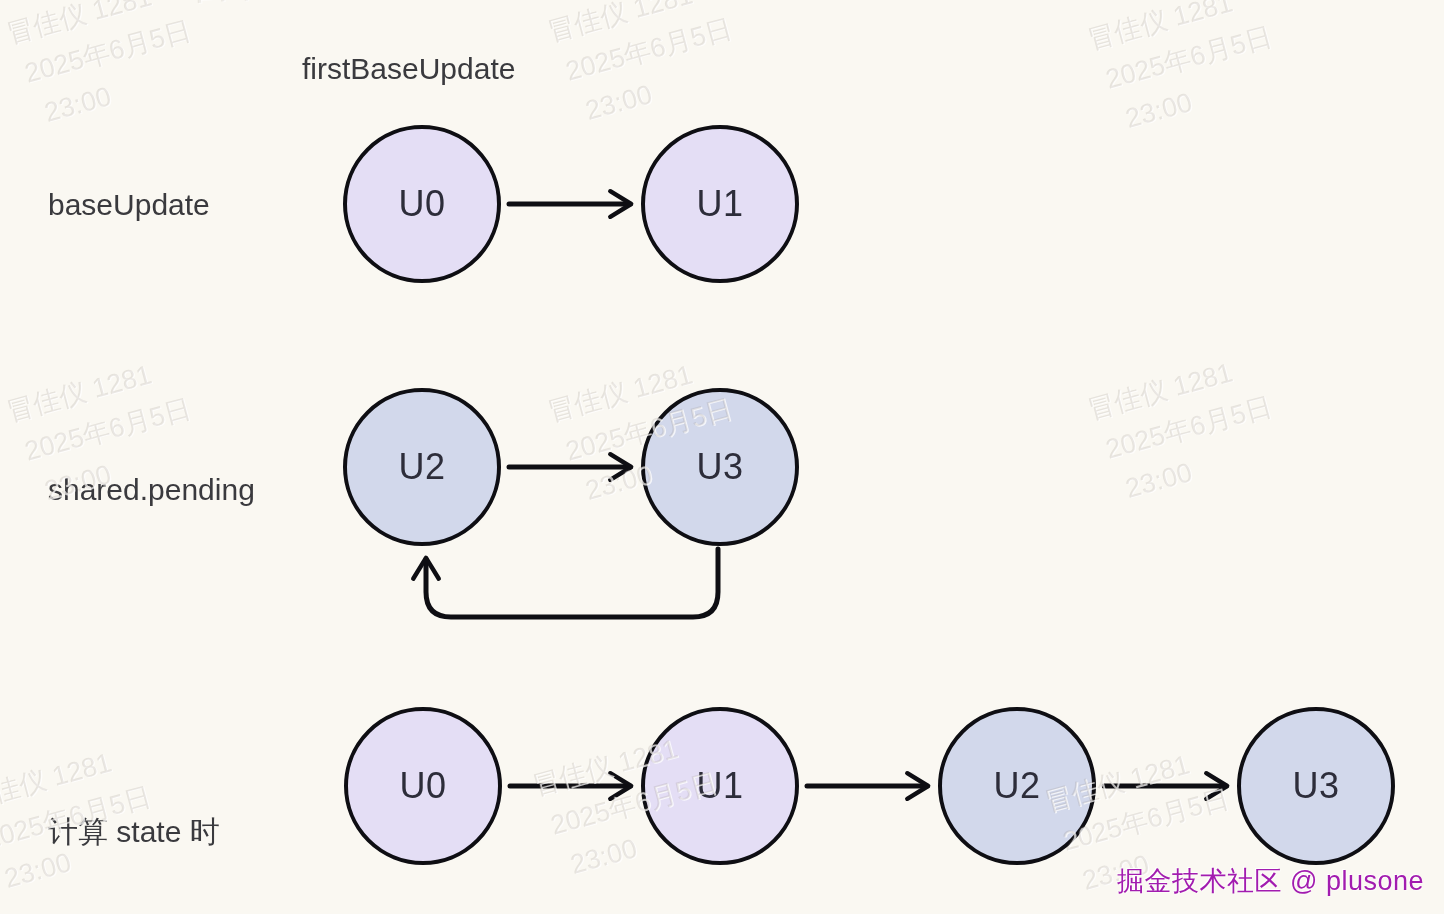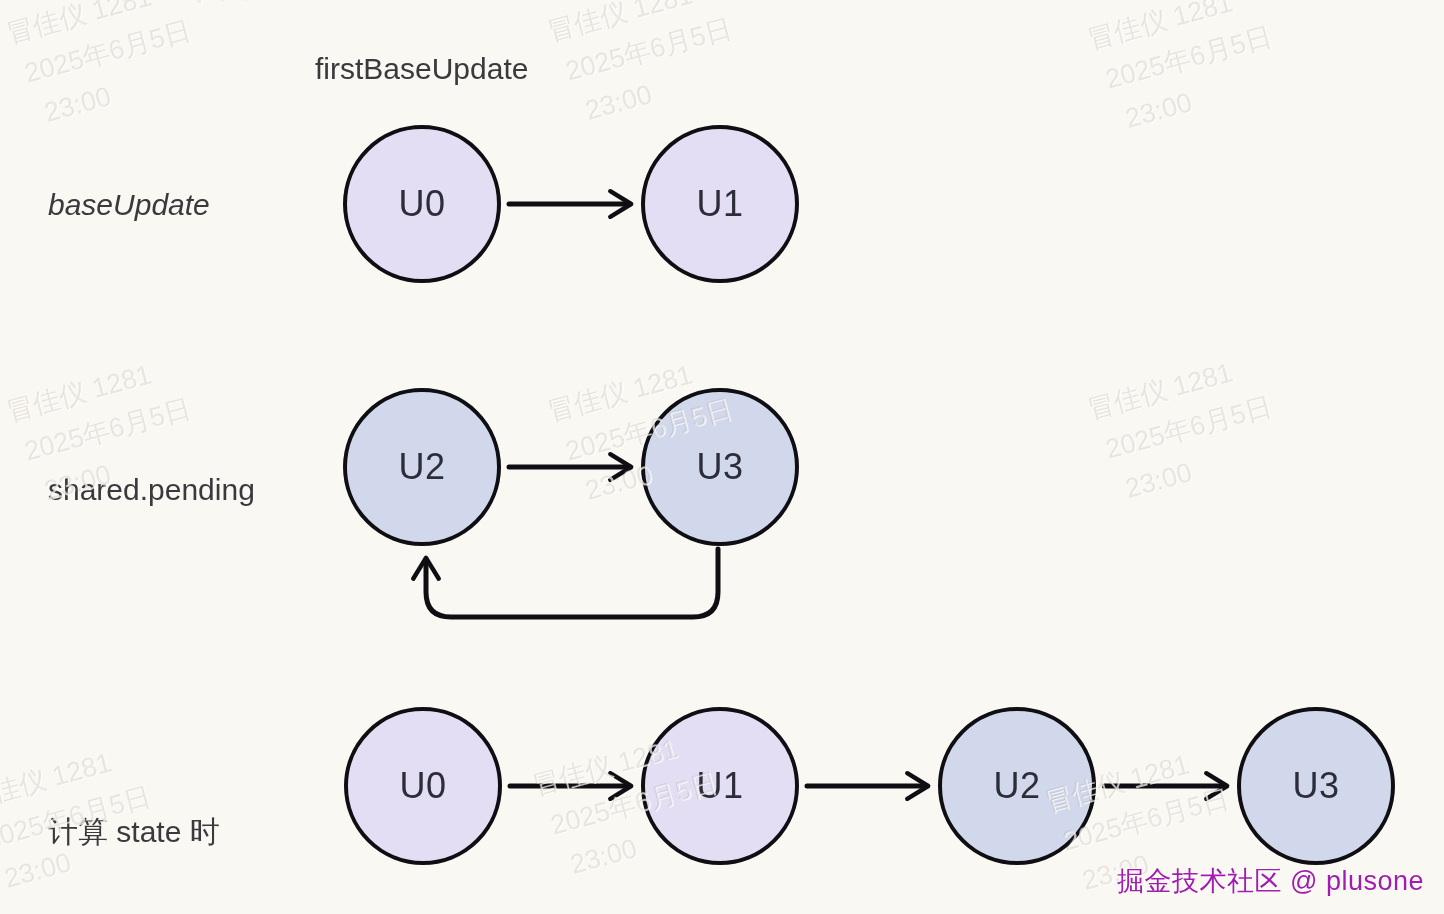--- a/index.html
+++ b/index.html
@@ -28,24 +28,24 @@
     align-items: center;
     justify-content: center;
     font-size: 36px;
     color: #2d2d3a;
     letter-spacing: 0.5px;
   }
 
   
   .txt { position: absolute; white-space: nowrap; color: #3a3a3e; }
   .pointer-label { font-size: 30px; top: 52px; }
-  .pointer-label.first { left: 315px; }
+  .pointer-label.first { left: 302px; }
   .pointer-label.last  { left: 616px; }
   .row-label { font-size: 30px; left: 48px; }
-  .row-label.r1 { top: 188px; font-style: italic; }
+  .row-label.r1 { top: 188px; }
   .row-label.r2 { top: 452px; margin-top: 21px; }
   .row-label.r3 { top: 812px; }
 
   
   .wm-block {
     position: absolute;
     transform: rotate(-15deg);
     transform-origin: left top;
     color: rgba(128, 120, 106, 0.16);
     text-shadow: 1px 1px 0 rgba(255,255,255,0.75);

